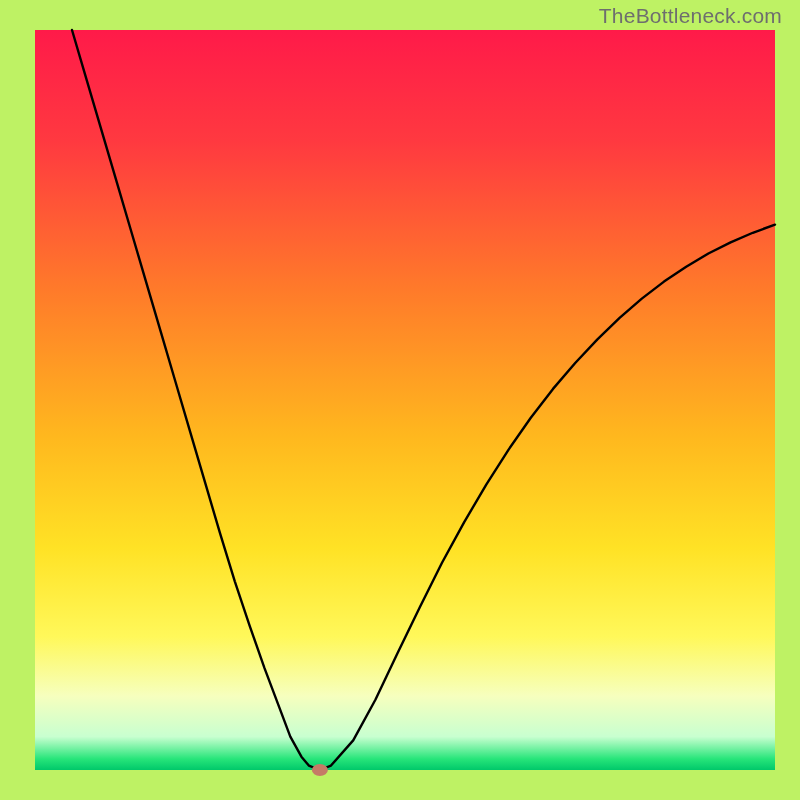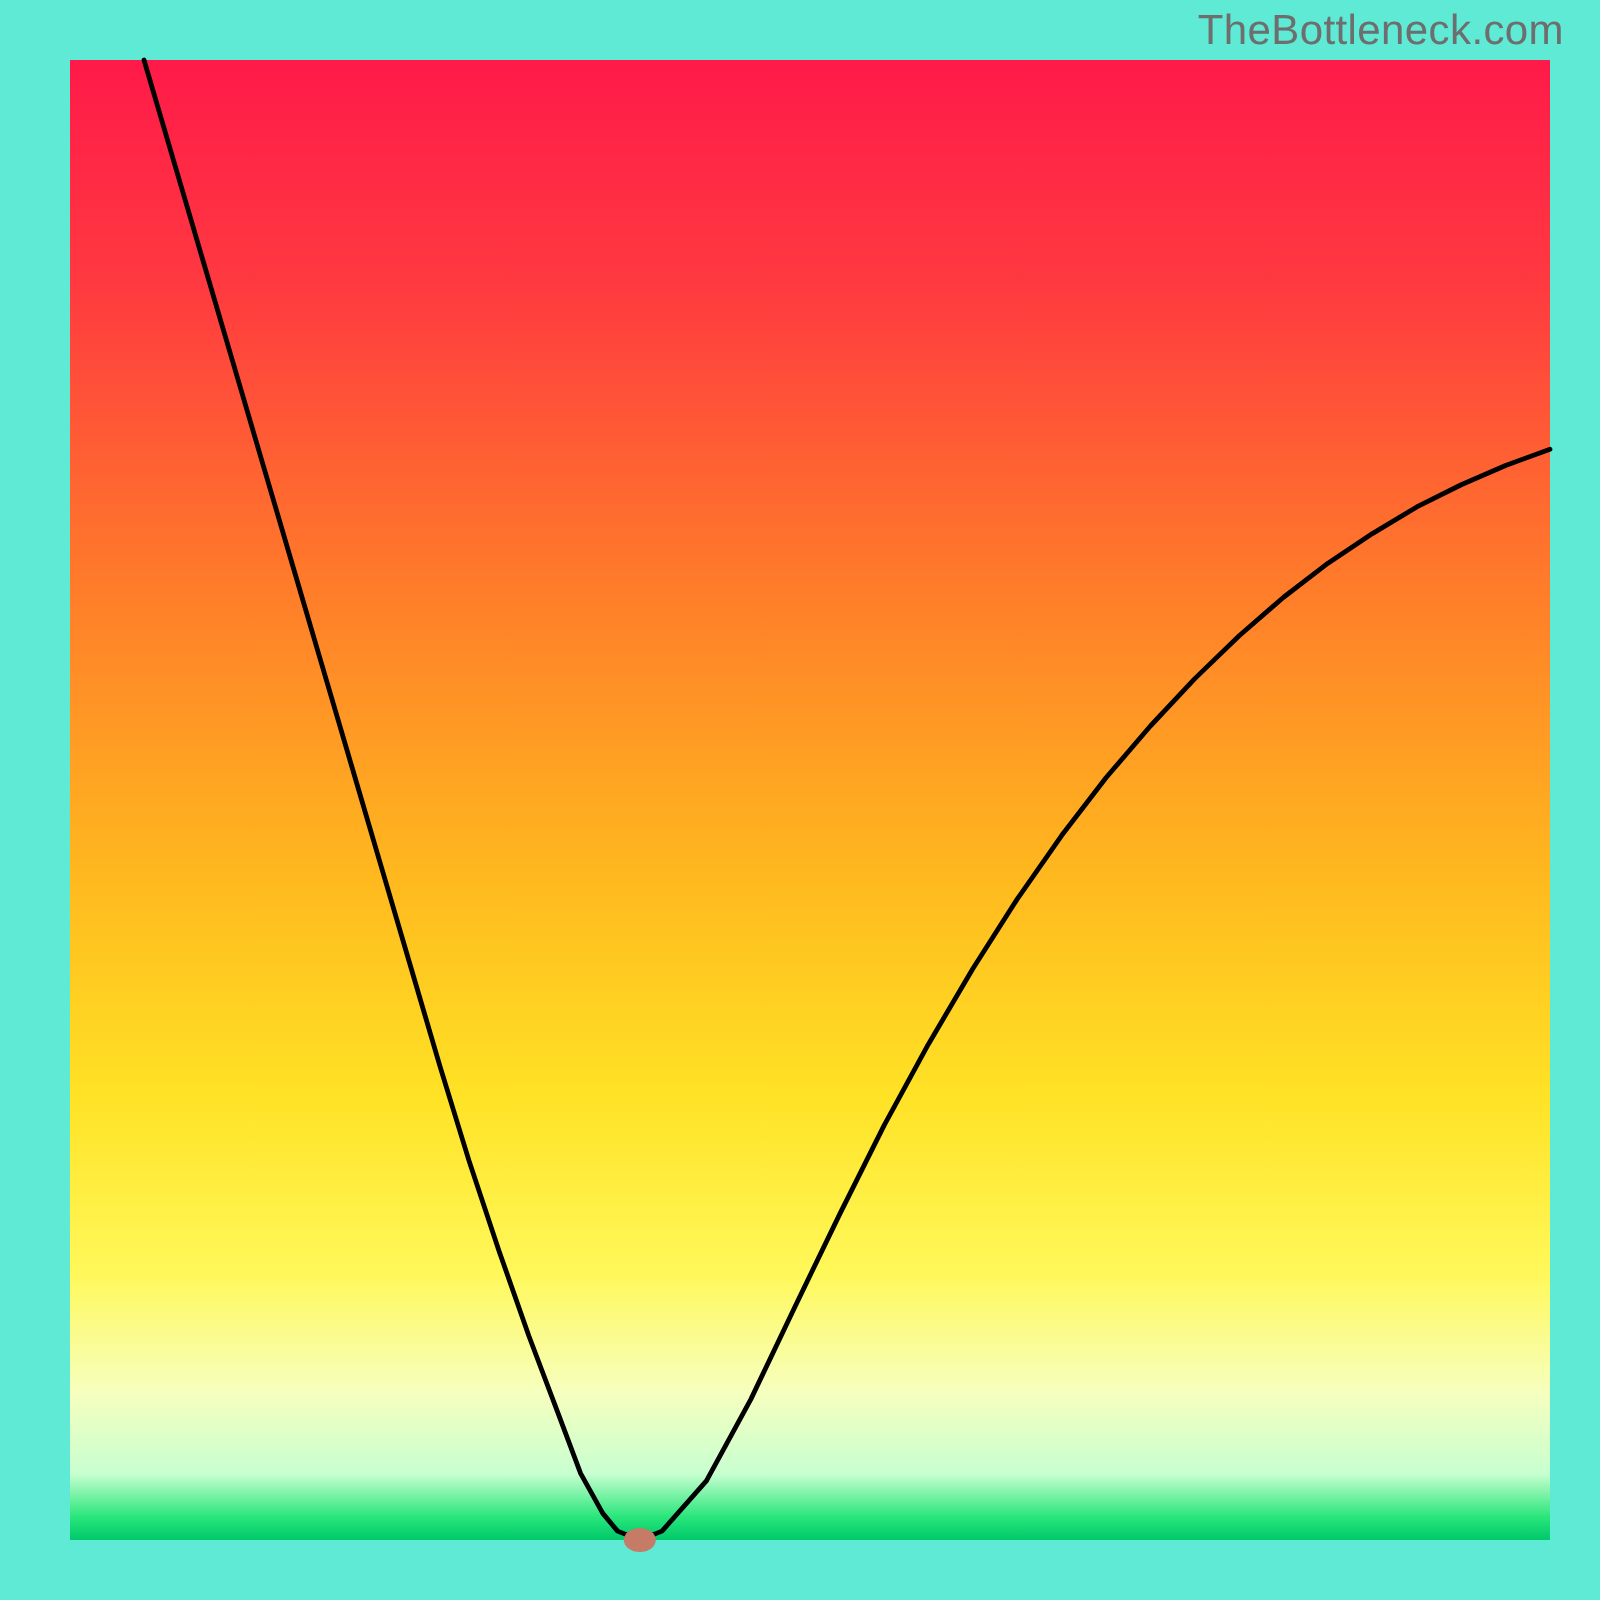--- a/index.html
+++ b/index.html
@@ -10,21 +10,21 @@
     background: #000;
     overflow: hidden;
     font-family: Arial, Helvetica, sans-serif;
   }
   .frame {
     position: absolute;
     top: 0;
     left: 0;
     width: 800px;
     height: 800px;
-    background: #5eead4;
+    background: #bef264;
   }
   .watermark {
     position: absolute;
     top: 4px;
     right: 18px;
     color: #6e6e6e;
     font-size: 21px;
     font-weight: 400;
     letter-spacing: 0.2px;
     user-select: none;

